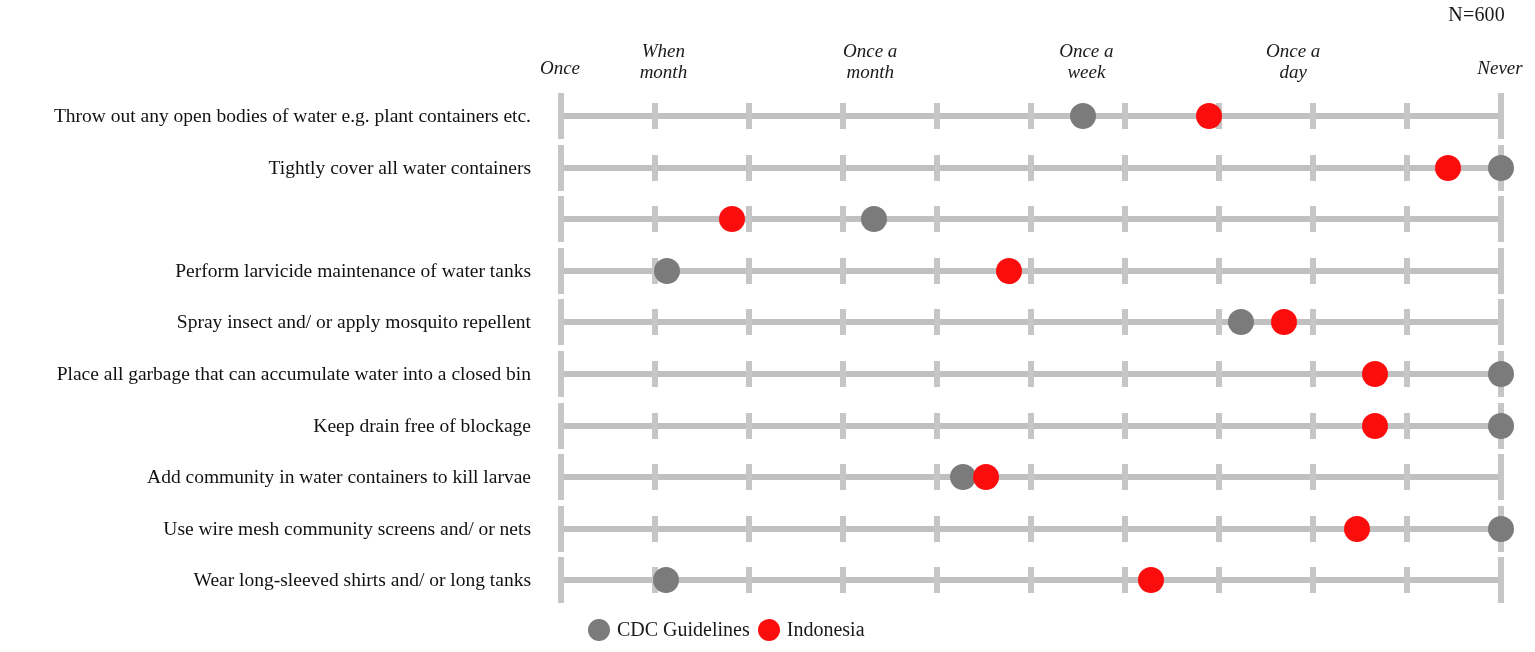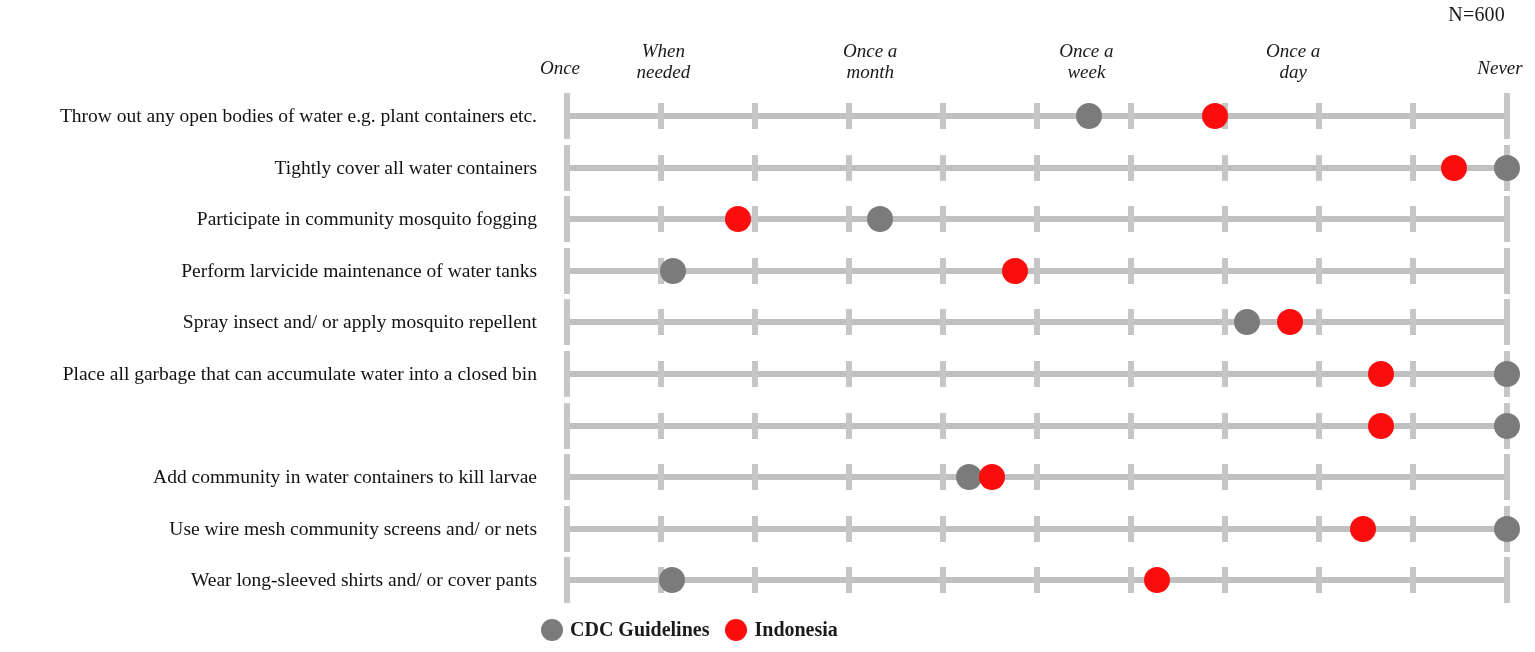--- a/index.html
+++ b/index.html
@@ -19,21 +19,21 @@
 
   
   .axis-label{
     position:absolute;
     font-style:italic;font-size:19px;line-height:21px;
     color:#1a1a1a;text-align:center;white-space:pre-line;
     transform:translateX(-50%);
   }
 
   
-  #plot{position:absolute;left:7px;top:0;width:1235px;height:652px;}
+  #plot{position:absolute;left:1px;top:0;width:1235px;height:652px;}
 
   .row{position:absolute;left:0;width:1535px;height:52px;}
 
   .row-label{
     position:absolute;right:1005px;top:50%;
     transform:translateY(-50%);
     font-size:19.5px;line-height:22px;white-space:nowrap;
     color:#111111;text-align:right;
   }
 
@@ -53,40 +53,40 @@
   .dot{
     position:absolute;top:50%;
     width:26px;height:26px;border-radius:50%;
     transform:translate(-50%,-50%);
   }
   .dot.cdc{background:#7b7b7b;z-index:4;}
   .dot.idn{background:#fc0d0d;z-index:5;}
 
   
   #legend{
-    position:absolute;left:541px;top:618px;
-    display:flex;align-items:center;gap:16px;font-weight:bold;
+    position:absolute;left:588px;top:618px;
+    display:flex;align-items:center;gap:8px;
   }
   .legend-item{display:flex;align-items:center;gap:7px;}
   .legend-swatch{width:22px;height:22px;border-radius:50%;display:inline-block;}
   .legend-swatch.cdc{background:#7b7b7b;}
   .legend-swatch.idn{background:#fc0d0d;}
   .legend-text{font-size:20px;color:#1a1a1a;white-space:nowrap;}
 </style>
 </head>
 <body>
 
 <div id="chart-root">
 
   <div id="sample-size">N=600</div>
 
   <div id="axis-labels">
       <div class="axis-label" style="left: 560px; top: 57px;">Once</div>
       <div class="axis-label" style="left: 663.4px; top: 40px;">When
-needed</div>
+month</div>
       <div class="axis-label" style="left: 870.2px; top: 40px;">Once a
 month</div>
       <div class="axis-label" style="left: 1086.4px; top: 40px;">Once  a
 week</div>
       <div class="axis-label" style="left: 1293.2px; top: 40px;">Once a
 day</div>
       <div class="axis-label" style="left: 1500px; top: 57px;">Never</div>
     </div>
 
   <div id="plot">
@@ -118,21 +118,20 @@
         <div class="tick" style="left: 1030px;"></div>
         <div class="tick" style="left: 1124px;"></div>
         <div class="tick" style="left: 1218px;"></div>
         <div class="tick" style="left: 1312px;"></div>
         <div class="tick" style="left: 1406px;"></div>
         <div class="tick edge" style="left: 1500px;"></div>
         <div class="dot cdc" style="left: 1500px; background: rgb(123, 123, 123);"></div>
         <div class="dot idn" style="left: 1447.36px; background: rgb(252, 13, 13);"></div>
       </div>
       <div class="row" style="top: 193.2px;">
-        <div class="row-label">Participate in community mosquito fogging</div>
         <div class="row-line" style="left: 560px; width: 940px;"></div>
         <div class="tick edge" style="left: 560px;"></div>
         <div class="tick" style="left: 654px;"></div>
         <div class="tick" style="left: 748px;"></div>
         <div class="tick" style="left: 842px;"></div>
         <div class="tick" style="left: 936px;"></div>
         <div class="tick" style="left: 1030px;"></div>
         <div class="tick" style="left: 1124px;"></div>
         <div class="tick" style="left: 1218px;"></div>
         <div class="tick" style="left: 1312px;"></div>
@@ -186,20 +185,21 @@
         <div class="tick" style="left: 1030px;"></div>
         <div class="tick" style="left: 1124px;"></div>
         <div class="tick" style="left: 1218px;"></div>
         <div class="tick" style="left: 1312px;"></div>
         <div class="tick" style="left: 1406px;"></div>
         <div class="tick edge" style="left: 1500px;"></div>
         <div class="dot cdc" style="left: 1239.62px; background: rgb(123, 123, 123);"></div>
         <div class="dot idn" style="left: 1282.86px; background: rgb(252, 13, 13);"></div>
       </div>
       <div class="row" style="top: 399.6px;">
+        <div class="row-label">Keep drain free of blockage</div>
         <div class="row-line" style="left: 560px; width: 940px;"></div>
         <div class="tick edge" style="left: 560px;"></div>
         <div class="tick" style="left: 654px;"></div>
         <div class="tick" style="left: 748px;"></div>
         <div class="tick" style="left: 842px;"></div>
         <div class="tick" style="left: 936px;"></div>
         <div class="tick" style="left: 1030px;"></div>
         <div class="tick" style="left: 1124px;"></div>
         <div class="tick" style="left: 1218px;"></div>
         <div class="tick" style="left: 1312px;"></div>
@@ -236,21 +236,21 @@
         <div class="tick" style="left: 1030px;"></div>
         <div class="tick" style="left: 1124px;"></div>
         <div class="tick" style="left: 1218px;"></div>
         <div class="tick" style="left: 1312px;"></div>
         <div class="tick" style="left: 1406px;"></div>
         <div class="tick edge" style="left: 1500px;"></div>
         <div class="dot cdc" style="left: 1500px; background: rgb(123, 123, 123);"></div>
         <div class="dot idn" style="left: 1356.18px; background: rgb(252, 13, 13);"></div>
       </div>
       <div class="row" style="top: 554.4px;">
-        <div class="row-label">Wear long-sleeved shirts and/ or cover pants</div>
+        <div class="row-label">Wear long-sleeved shirts and/ or long tanks</div>
         <div class="row-line" style="left: 560px; width: 940px;"></div>
         <div class="tick edge" style="left: 560px;"></div>
         <div class="tick" style="left: 654px;"></div>
         <div class="tick" style="left: 748px;"></div>
         <div class="tick" style="left: 842px;"></div>
         <div class="tick" style="left: 936px;"></div>
         <div class="tick" style="left: 1030px;"></div>
         <div class="tick" style="left: 1124px;"></div>
         <div class="tick" style="left: 1218px;"></div>
         <div class="tick" style="left: 1312px;"></div>

